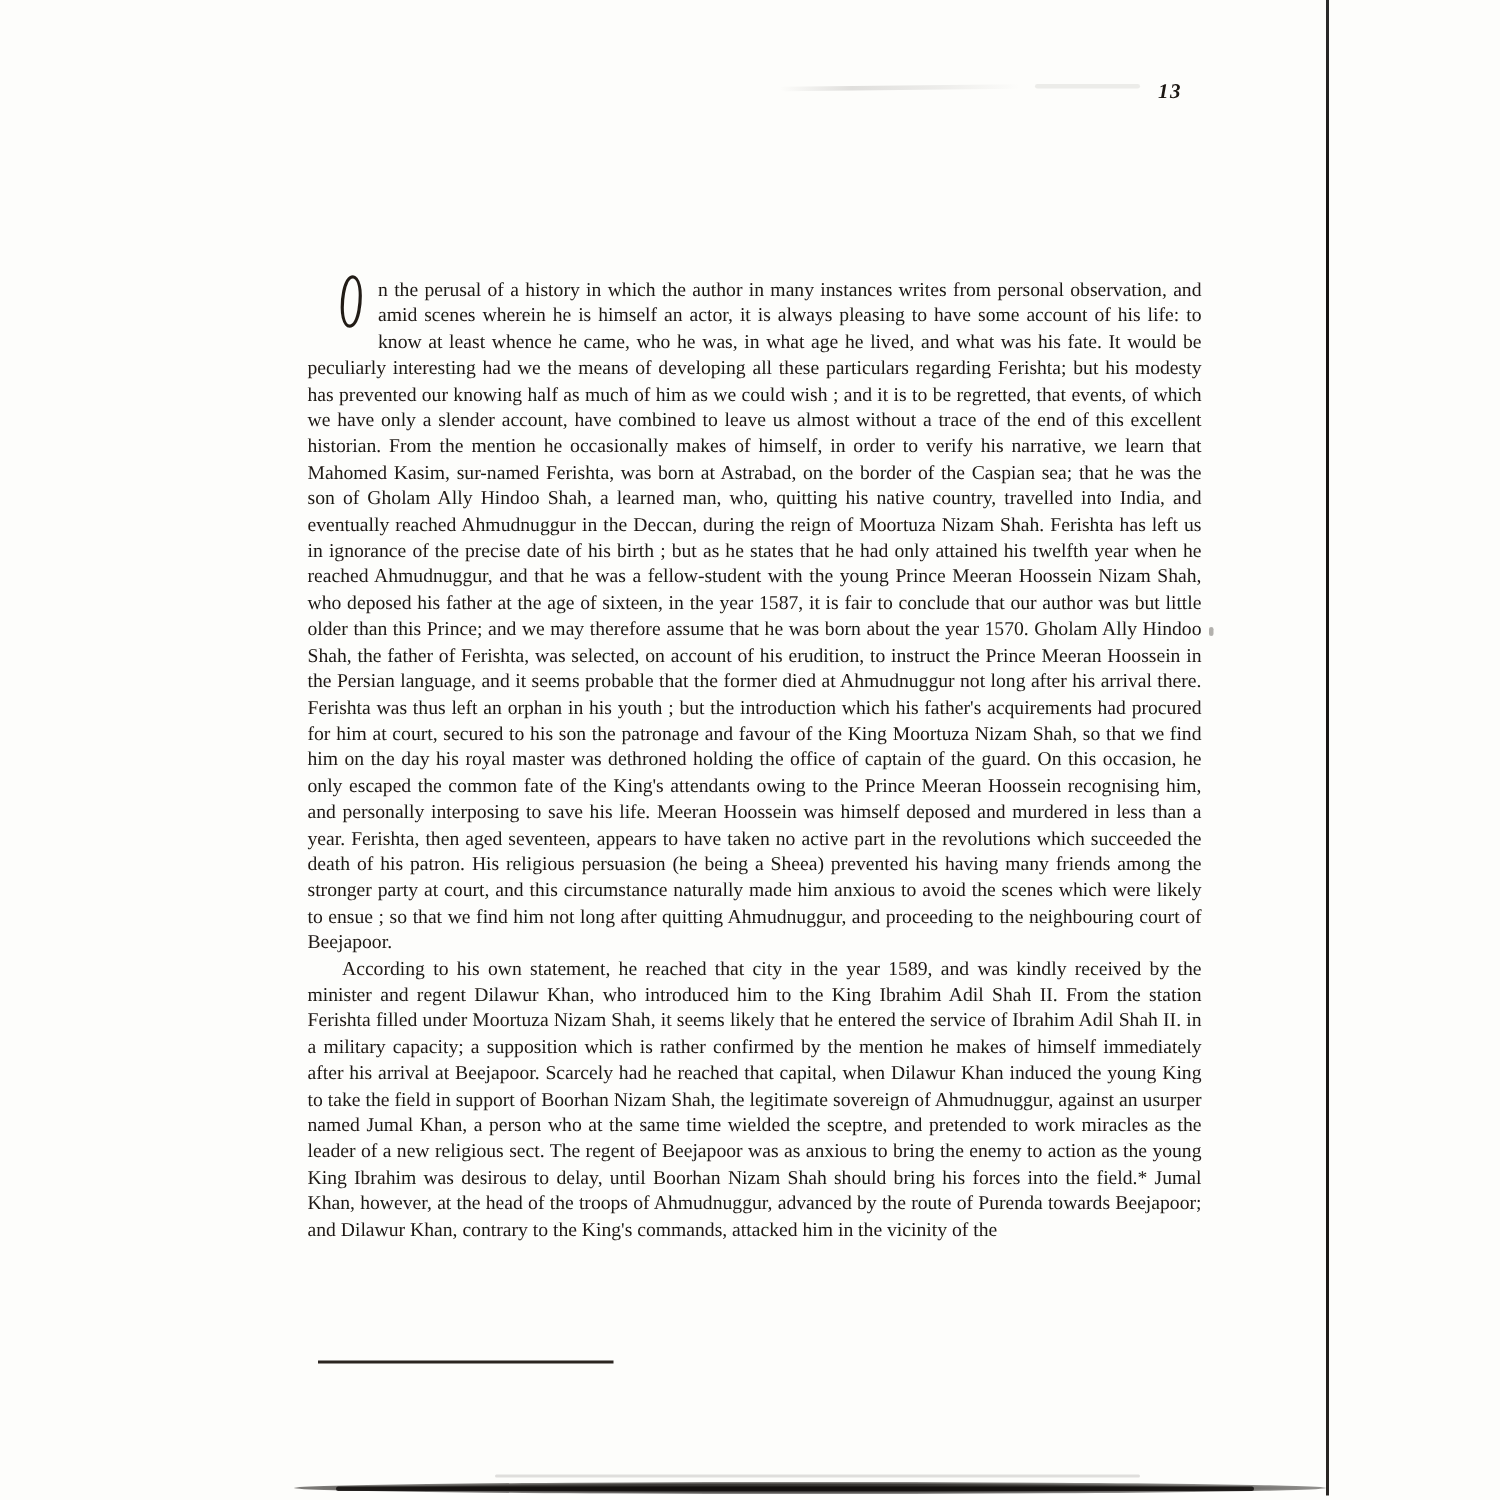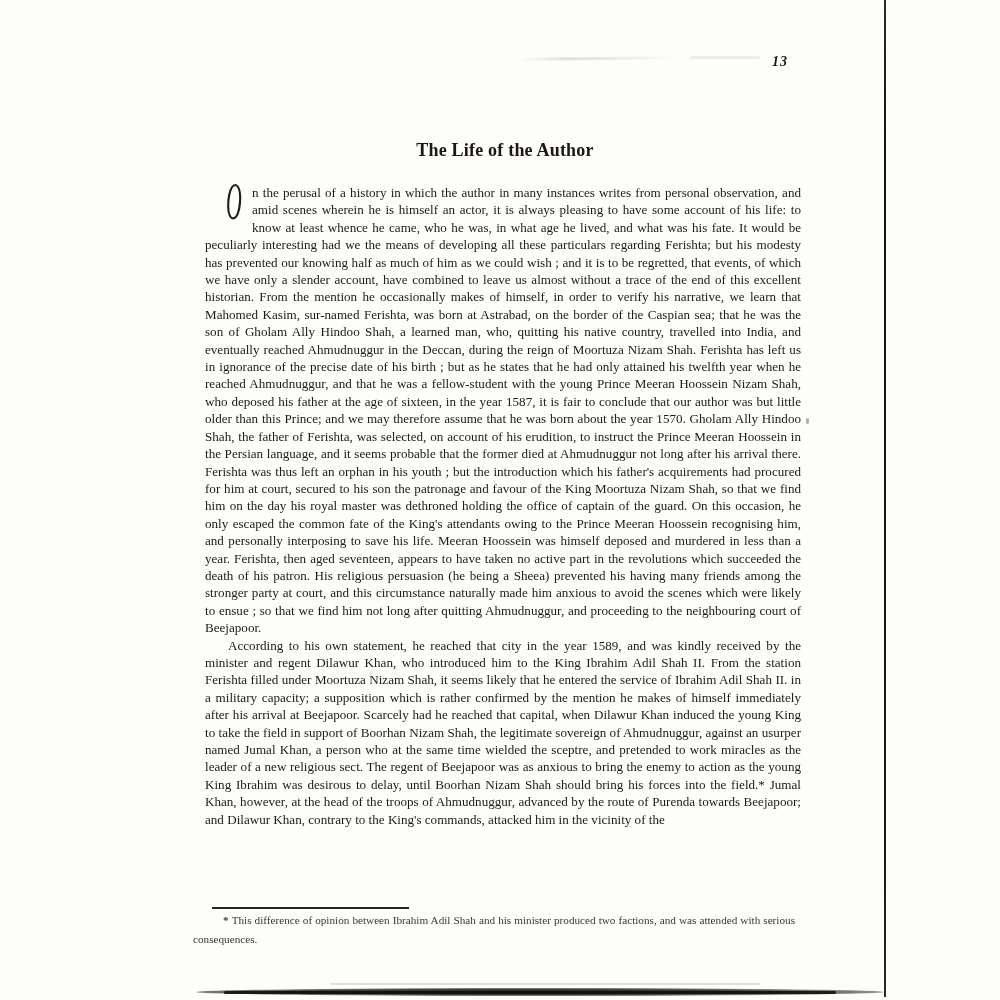--- a/index.html
+++ b/index.html
@@ -86,29 +86,27 @@
 
 <div class="scan">
 
   <div class="smudge-a"></div>
   <div class="smudge-b"></div>
   <div class="smudge-c"></div>
   <div class="speck"></div>
 
   <div class="page-number">13</div>
 
-  <div class="title">The Life of the Author</div>
 
   <div class="text-block">
     <p class="para para-first"><span class="dropcap-box">
           <span class="dropcap-glyph">O</span>
         </span><span>n the perusal of a history in which the author in many instances writes from personal observation, and amid scenes wherein he is himself an actor, it is always pleasing to have some account of his life: to know at least whence he came, who he was, in what age he lived, and what was his fate. It would be peculiarly interesting had we the means of developing all these particulars regarding Ferishta; but his modesty has prevented our knowing half as much of him as we could wish ; and it is to be regretted, that events, of which we have only a slender account, have combined to leave us almost without a trace of the end of this excellent historian. From the mention he occasionally makes of himself, in order to verify his narrative, we learn that Mahomed Kasim, sur-named Ferishta, was born at Astrabad, on the border of the Caspian sea; that he was the son of Gholam Ally Hindoo Shah, a learned man, who, quitting his native country, travelled into India, and eventually reached Ahmudnuggur in the Deccan, during the reign of Moortuza Nizam Shah. Ferishta has left us in ignorance of the precise date of his birth ; but as he states that he had only attained his twelfth year when he reached Ahmudnuggur, and that he was a fellow-student with the young Prince Meeran Hoossein Nizam Shah, who deposed his father at the age of sixteen, in the year 1587, it is fair to conclude that our author was but little older than this Prince; and we may therefore assume that he was born about the year 1570. Gholam Ally Hindoo Shah, the father of Ferishta, was selected, on account of his erudition, to instruct the Prince Meeran Hoossein in the Persian language, and it seems probable that the former died at Ahmudnuggur not long after his arrival there. Ferishta was thus left an orphan in his youth ; but the introduction which his father's acquirements had procured for him at court, secured to his son the patronage and favour of the King Moortuza Nizam Shah, so that we find him on the day his royal master was dethroned holding the office of captain of the guard. On this occasion, he only escaped the common fate of the King's attendants owing to the Prince Meeran Hoossein recognising him, and personally interposing to save his life. Meeran Hoossein was himself deposed and murdered in less than a year. Ferishta, then aged seventeen, appears to have taken no active part in the revolutions which succeeded the death of his patron. His religious persuasion (he being a Sheea) prevented his having many friends among the stronger party at court, and this circumstance naturally made him anxious to avoid the scenes which were likely to ensue ; so that we find him not long after quitting Ahmudnuggur, and proceeding to the neighbouring court of Beejapoor.</span></p>
     <p class="para para-indent">According to his own statement, he reached that city in the year 1589, and was kindly received by the minister and regent Dilawur Khan, who introduced him to the King Ibrahim Adil Shah II. From the station Ferishta filled under Moortuza Nizam Shah, it seems likely that he entered the service of Ibrahim Adil Shah II. in a military capacity; a supposition which is rather confirmed by the mention he makes of himself immediately after his arrival at Beejapoor. Scarcely had he reached that capital, when Dilawur Khan induced the young King to take the field in support of Boorhan Nizam Shah, the legitimate sovereign of Ahmudnuggur, against an usurper named Jumal Khan, a person who at the same time wielded the sceptre, and pretended to work miracles as the leader of a new religious sect. The regent of Beejapoor was as anxious to bring the enemy to action as the young King Ibrahim was desirous to delay, until Boorhan Nizam Shah should bring his forces into the field.* Jumal Khan, however, at the head of the troops of Ahmudnuggur, advanced by the route of Purenda towards Beejapoor; and Dilawur Khan, contrary to the King's commands, attacked him in the vicinity of the</p>
   </div>
 
   <div class="footnote-rule"></div>
 
-  <p class="footnote"><span class="fn-marker">*</span>&nbsp;<span>This difference of opinion between Ibrahim Adil Shah and his minister produced two factions, and was attended with serious consequences.</span></p>
 
   <div class="right-edge"></div>
   <div class="bottom-edge"></div>
 
 </div>
 
 </body></html>

